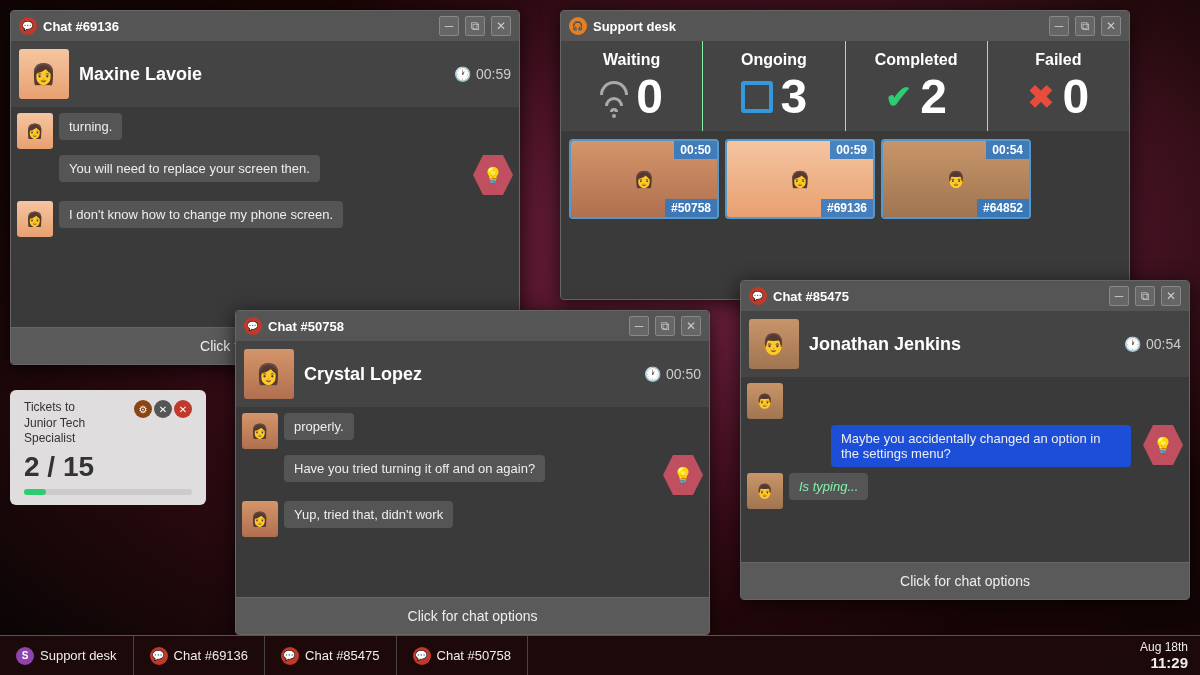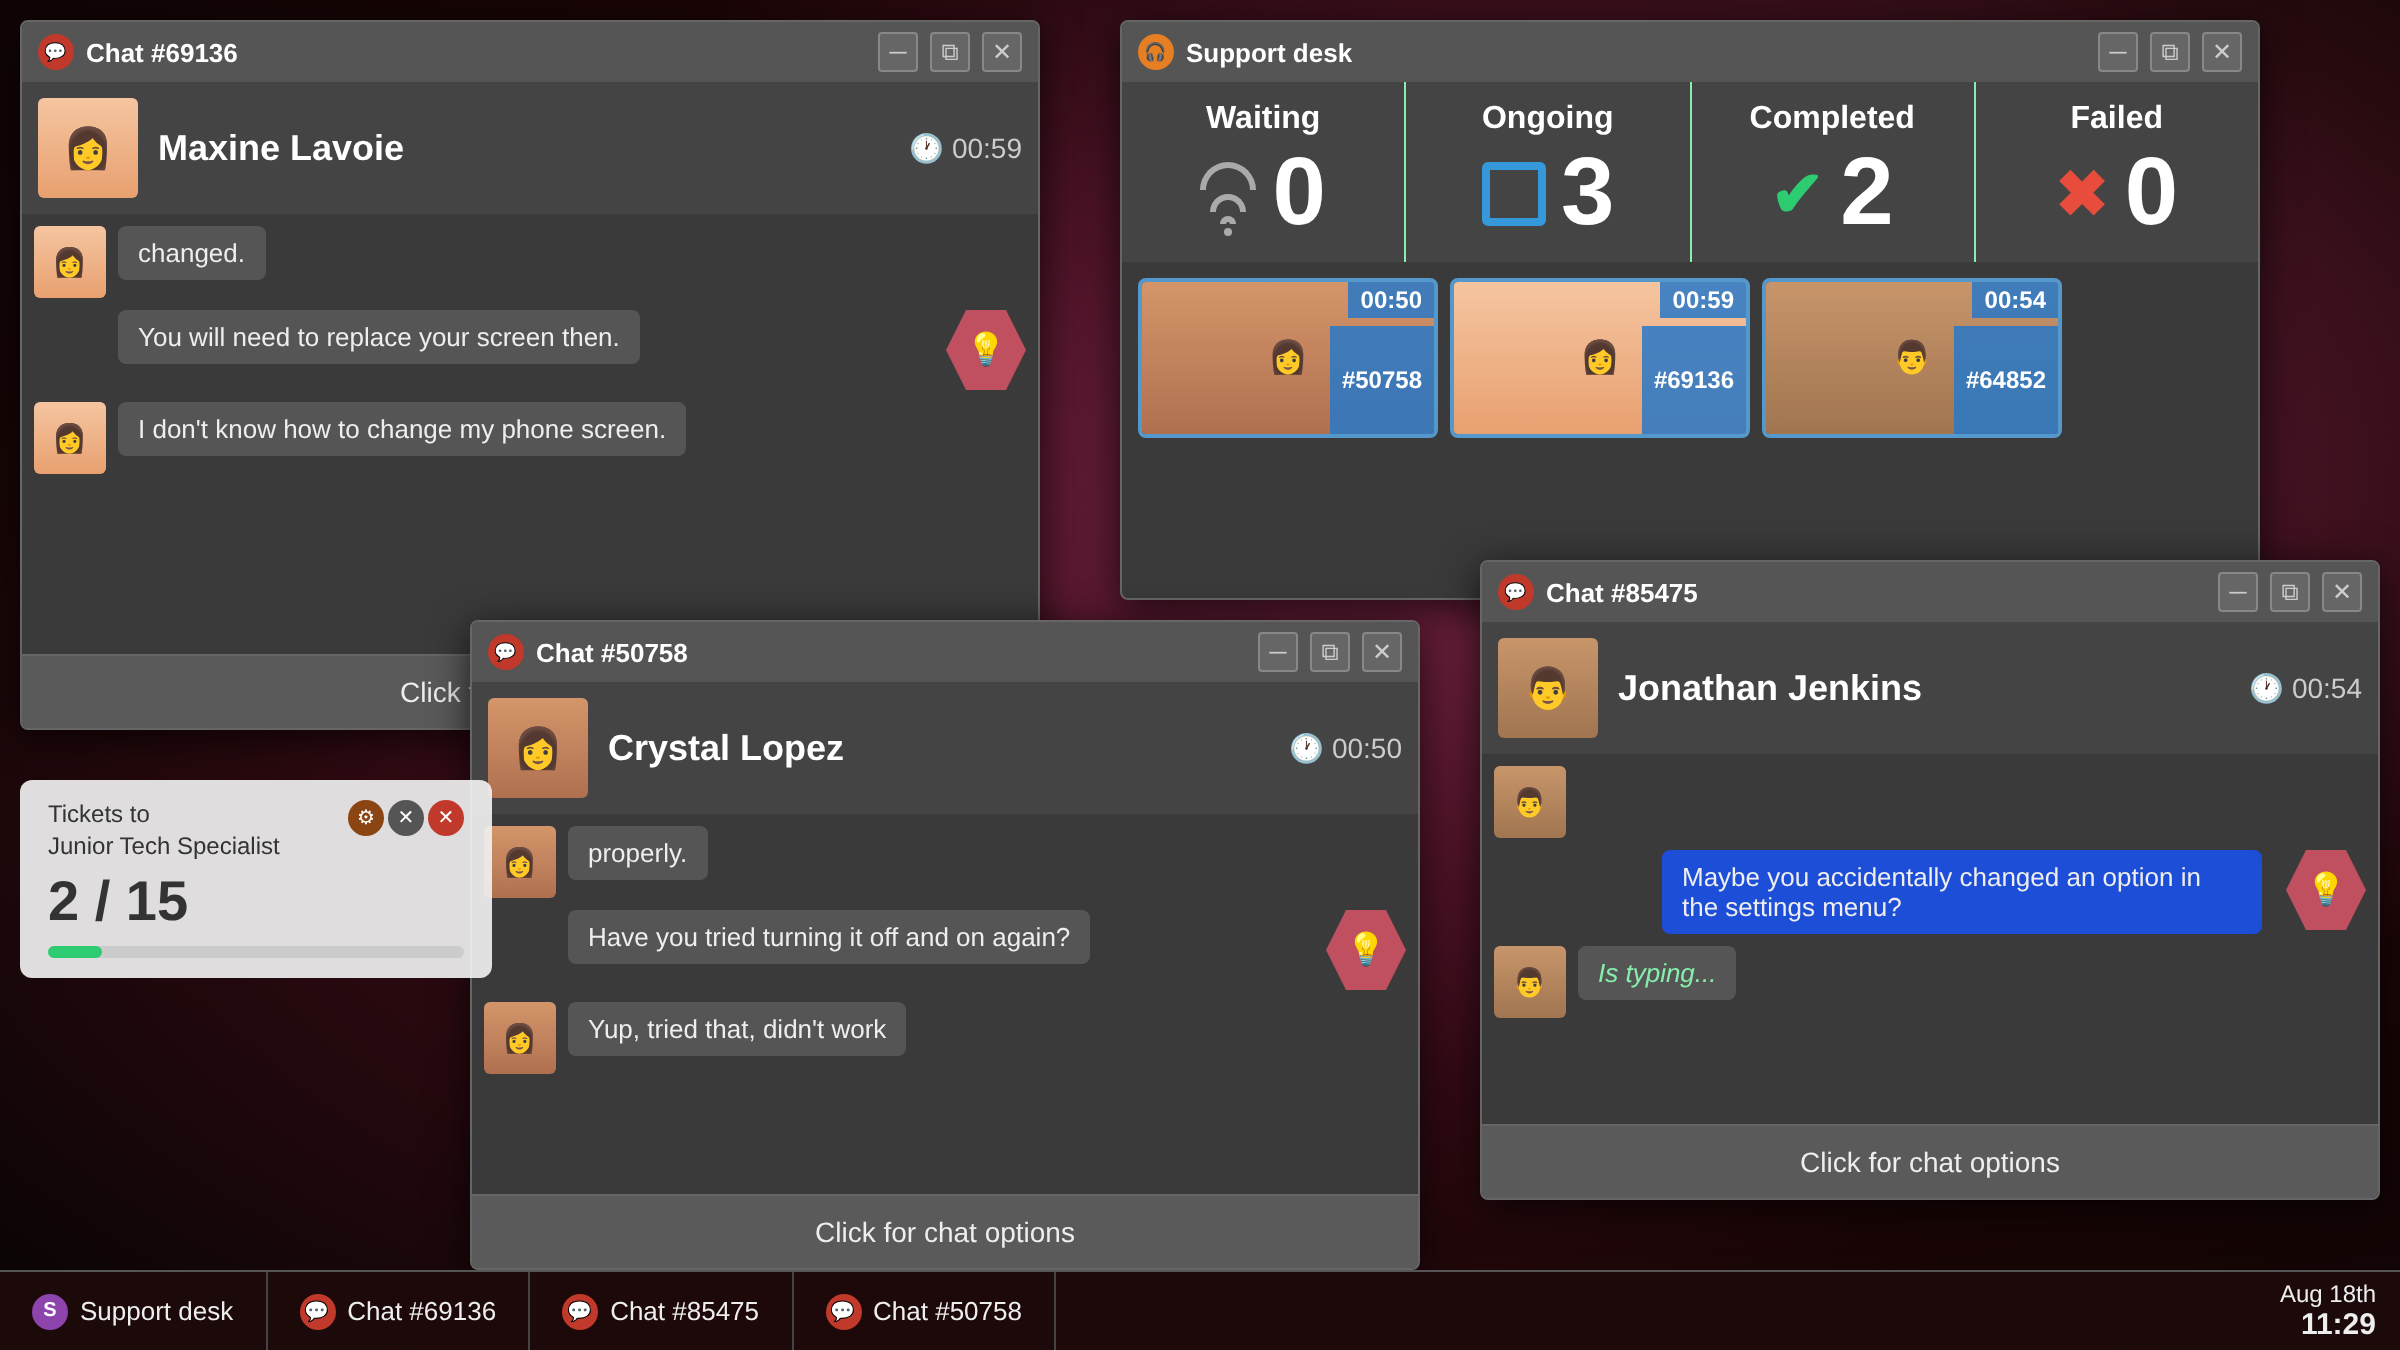--- a/index.html
+++ b/index.html
@@ -300,35 +300,35 @@
       padding: 2px 6px;
       color: #fff;
       font-size: 12px;
       font-weight: bold;
     }
     .ticket-id-overlay {
       position: absolute;
       bottom: 0;
       right: 0;
       background: rgba(40, 120, 200, 0.85);
-      padding: 20px 6px;
+      padding: 2px 6px;
       color: #fff;
       font-size: 12px;
       font-weight: bold;
     }
 
     
     .tickets-widget {
       position: absolute;
       top: 390px;
       left: 10px;
       background: rgba(240, 240, 240, 0.92);
       border-radius: 6px;
       padding: 10px 14px;
-      width: 236px;
+      width: 196px;
       z-index: 20;
     }
     .tickets-widget-header {
       display: flex;
       justify-content: space-between;
       align-items: flex-start;
       margin-bottom: 4px;
     }
     .tickets-widget-title {
       font-size: 12px;
@@ -440,21 +440,21 @@
     <div class="avatar-placeholder face-female-blonde">👩</div>
     <span class="user-name">Maxine Lavoie</span>
     <div class="timer">
       <span>🕐</span>
       <span>00:59</span>
     </div>
   </div>
   <div class="chat-body">
     <div class="chat-msg">
       <div class="msg-avatar face-female-blonde">👩</div>
-      <div class="msg-bubble">changed.</div>
+      <div class="msg-bubble">turning.</div>
     </div>
     <div class="chat-msg">
       <div style="width:36px;flex-shrink:0;"></div>
       <div class="msg-bubble">You will need to replace your screen then.</div>
       <div class="hint-hexagon">💡</div>
     </div>
     <div class="chat-msg">
       <div class="msg-avatar face-female-blonde">👩</div>
       <div class="msg-bubble">I don't know how to change my phone screen.</div>
     </div>

